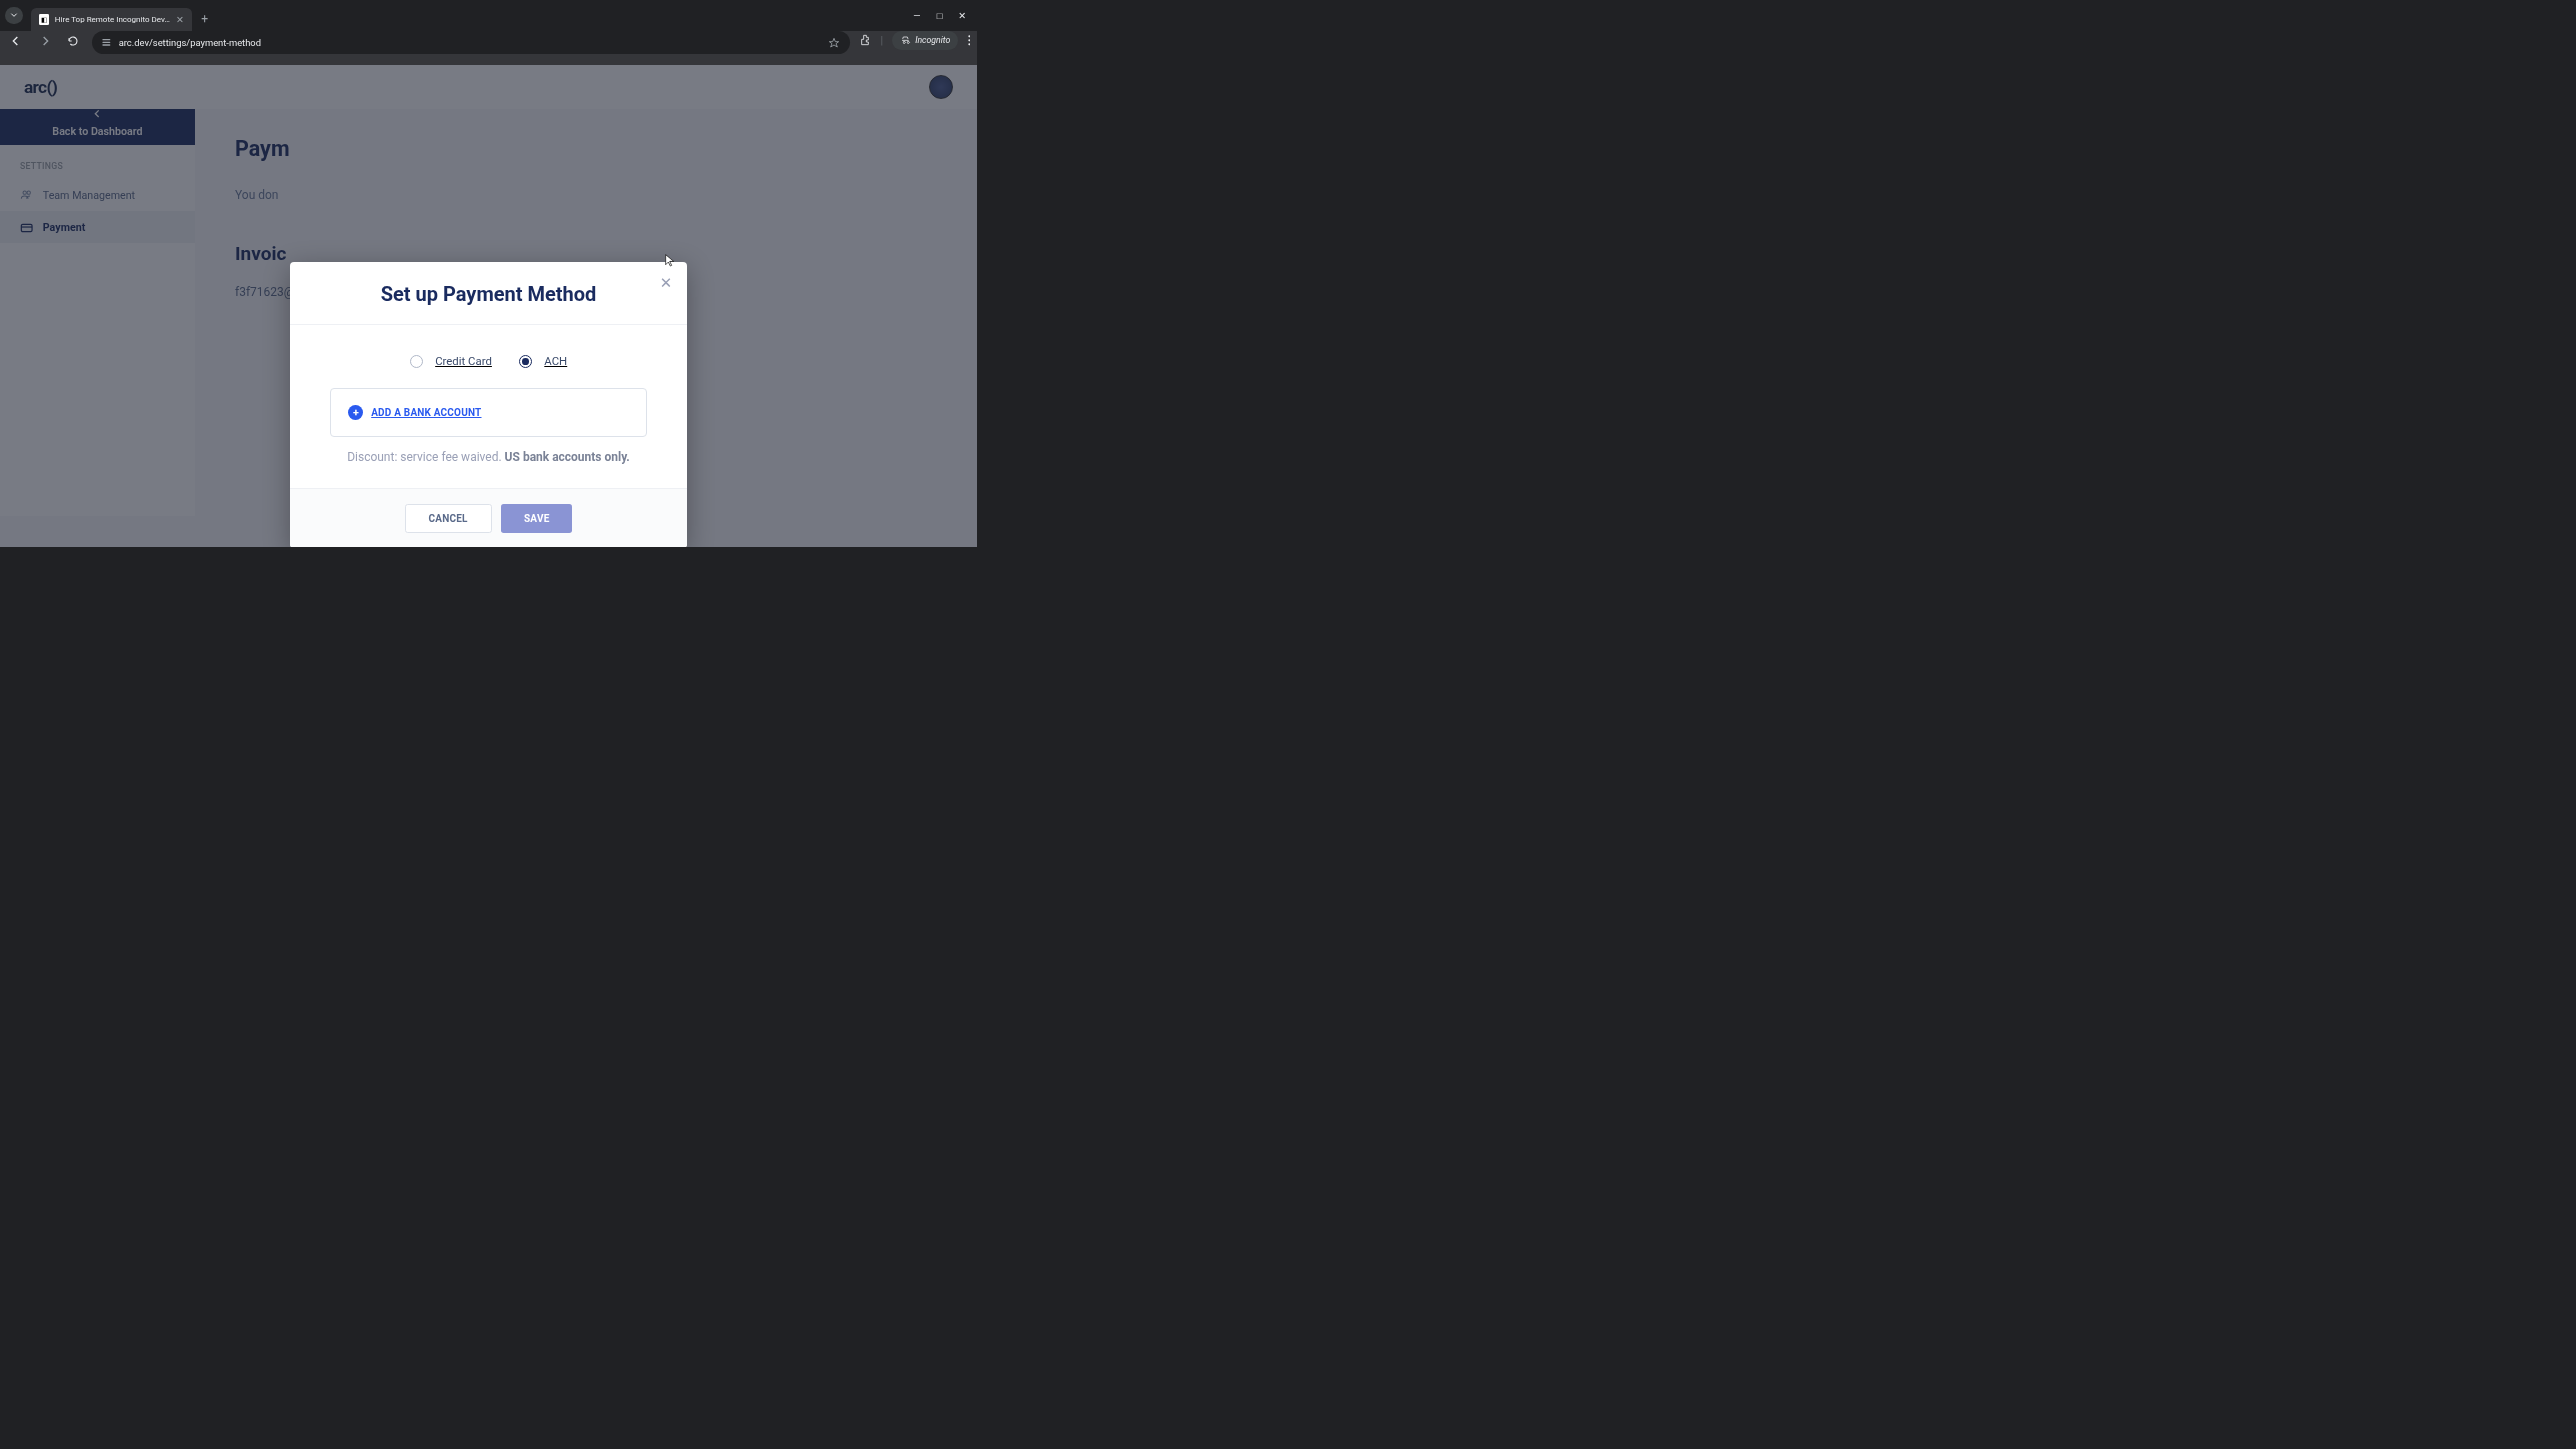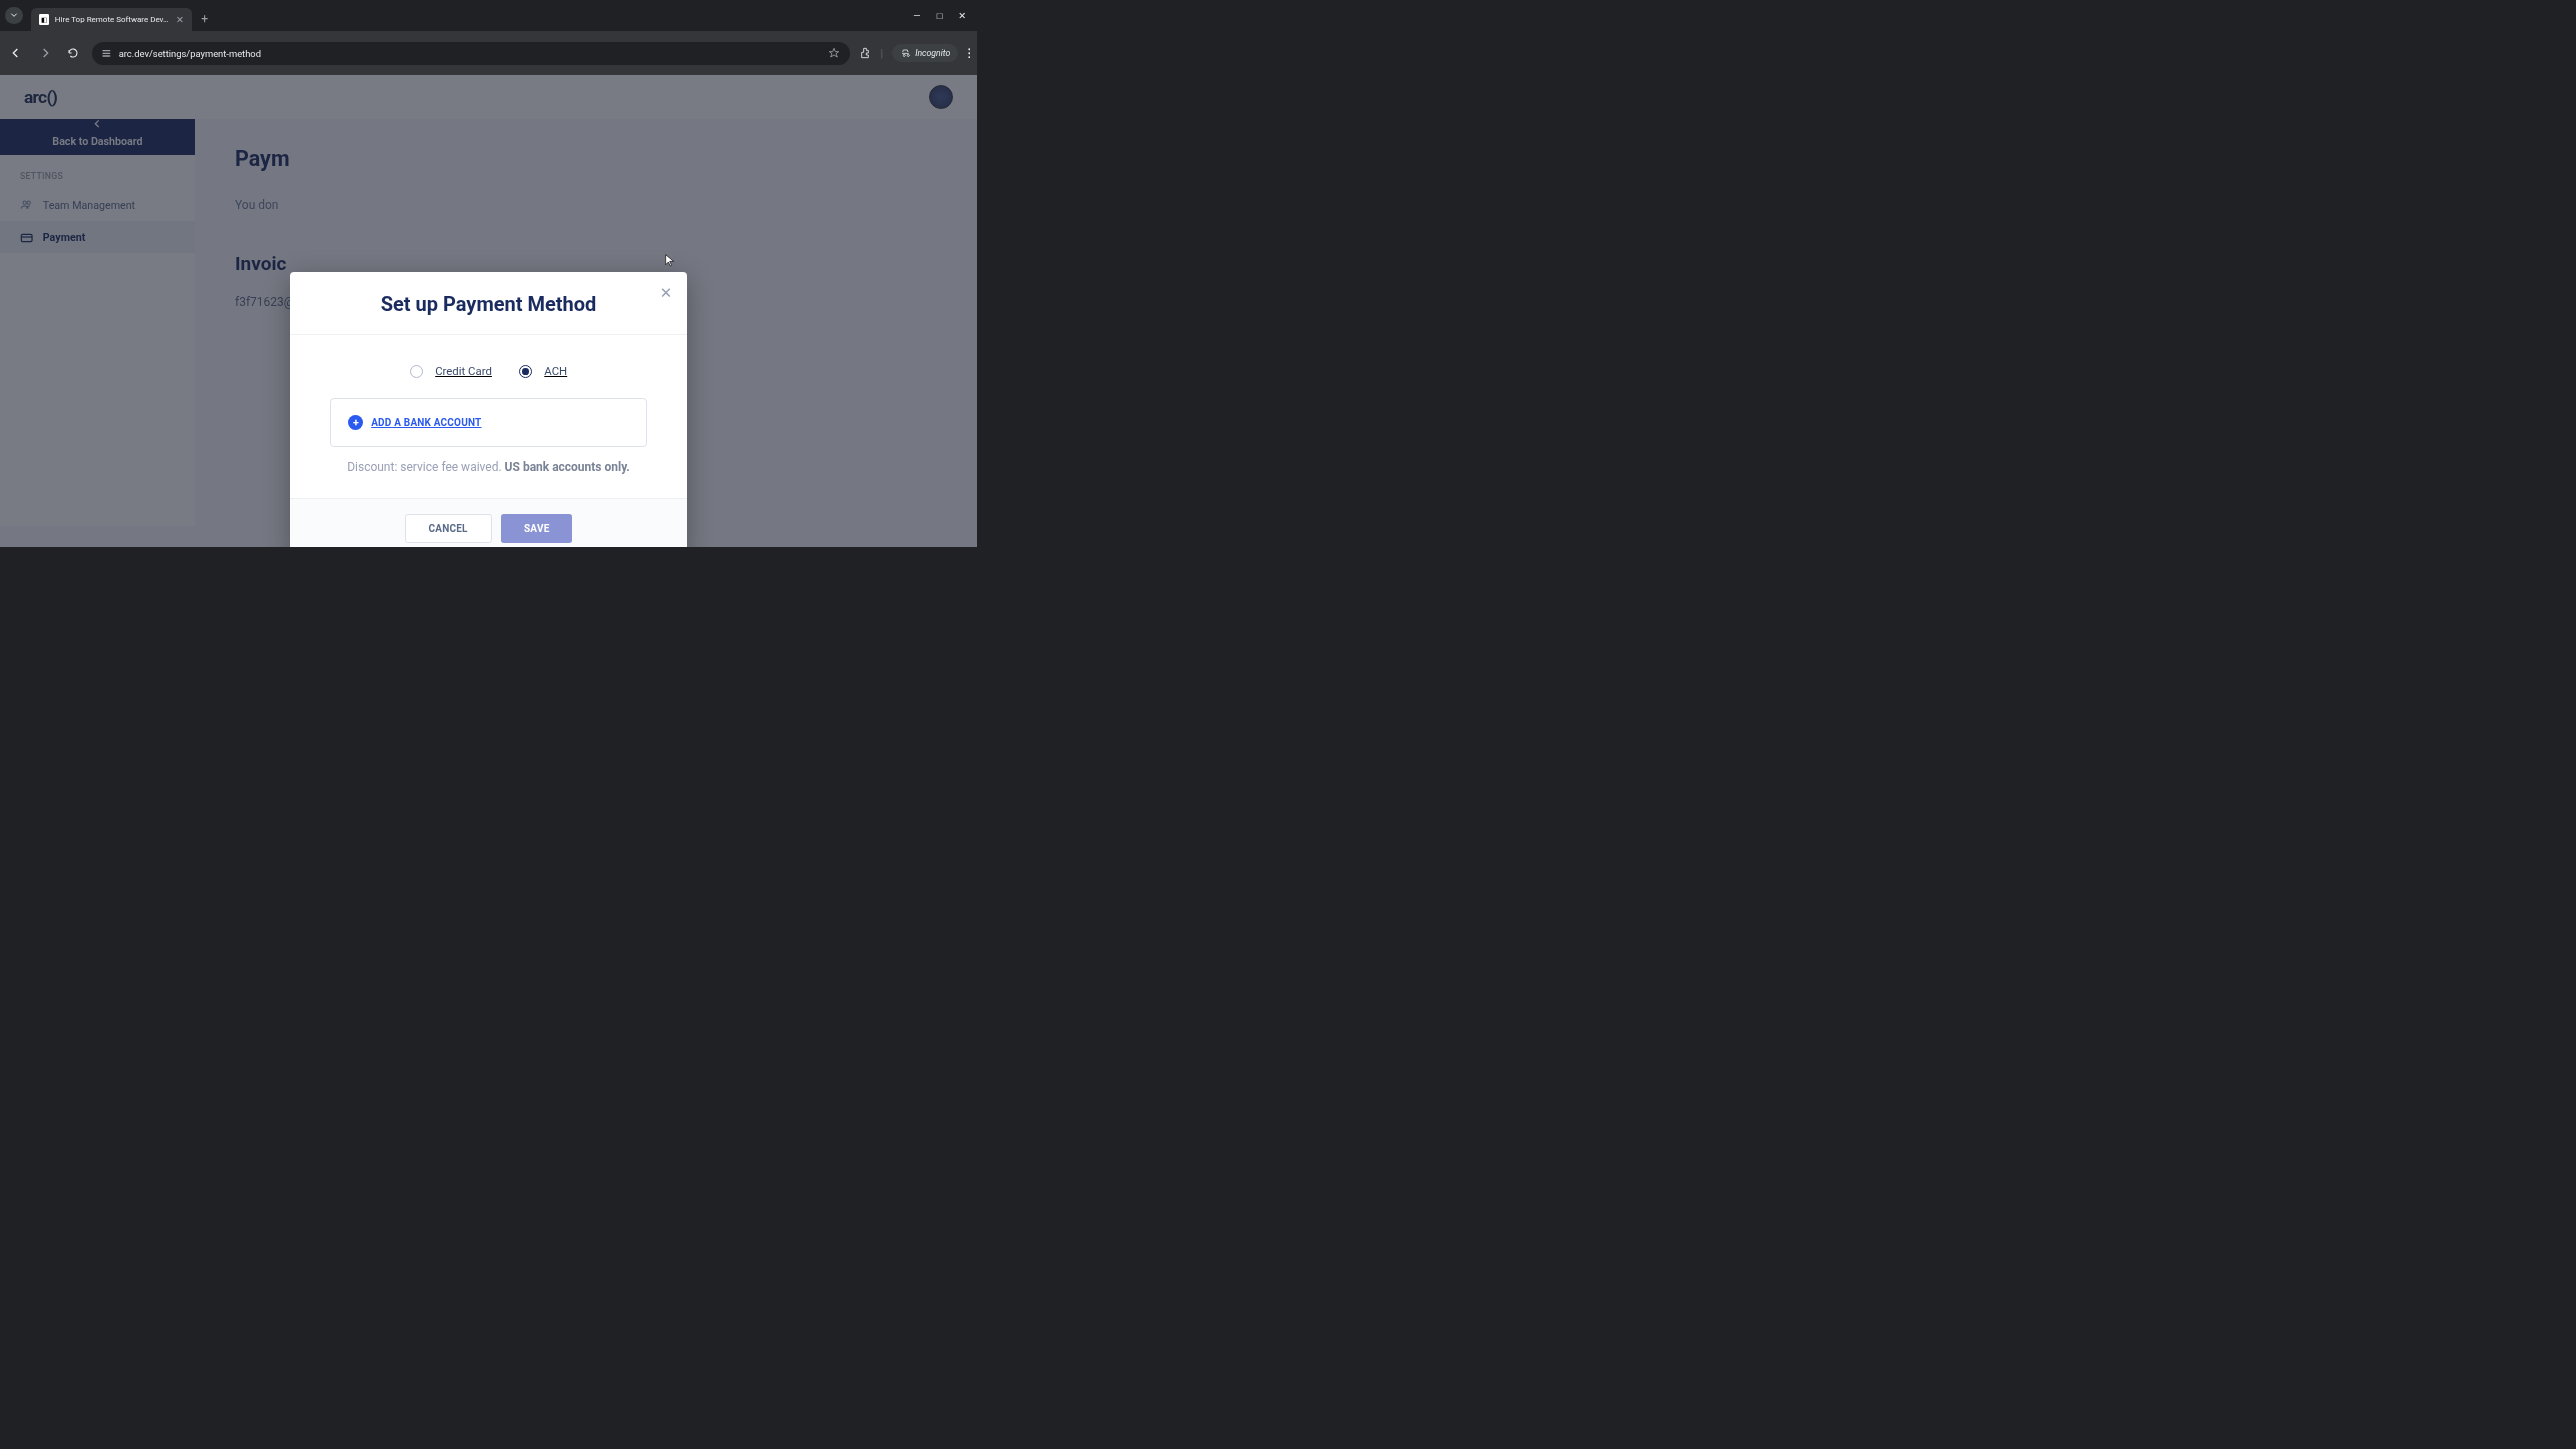--- a/index.html
+++ b/index.html
@@ -9,21 +9,21 @@
 .browser-top { background: #202124; height: 31px; display: flex; align-items: center; padding: 0 5.4px; }
 .tab-dropdown { width: 17.4px; height: 17.4px; border-radius: 50%; background: #3c4043; display: flex; align-items: center; justify-content: center; margin-right: 8px; }
 .tab { background: #35363a; border-radius: 5.4px 5.4px 0 0; height: 23px; display: flex; align-items: center; padding: 0 8px; gap: 5.4px; min-width: 161px; margin-top: 8px; }
 .tab-favicon { width: 10.7px; height: 10.7px; background: #fff; border-radius: 1.3px; display:flex; align-items:center; justify-content:center; font-size:6.7px; color:#000; }
 .tab-title { color: #e8eaed; font-size: 8px; flex: 1; white-space: nowrap; overflow: hidden; text-overflow: ellipsis; }
 .tab-close { color: #9aa0a6; font-size: 9.4px; cursor: pointer; }
 .new-tab { color: #9aa0a6; font-size: 12px; margin-left: 9.4px; margin-top: 6.7px; cursor: pointer; }
 .window-controls { margin-left: auto; display: flex; gap: 16px; color: #e8eaed; padding-right: 5.4px; }
 .window-controls span { cursor: pointer; font-size: 9.4px; }
 
-.toolbar { background: #35363a; height: 44px; display: flex; align-items: center; padding: 0 6.7px; gap: 9.4px; }
+.toolbar { background: #35363a; height: 34px; display: flex; align-items: flex-start; padding: 0 6.7px; gap: 9.4px; }
 .nav-btn { color: #9aa0a6; width: 19px; height: 19px; display: flex; align-items: center; justify-content: center; cursor: pointer; border-radius: 50%; }
 .nav-btn.active { color: #e8eaed; }
 .url-bar { flex: 1; background: #202124; border-radius: 13.4px; height: 23px; display: flex; align-items: center; padding: 0 9.4px; gap: 6.7px; }
 .url-text { color: #e8eaed; font-size: 9.4px; flex: 1; }
 .toolbar-right { display: flex; align-items: center; gap: 9.4px; color: #e8eaed; }
 .incognito-badge { display: flex; align-items: center; gap: 4px; background: #3c4043; padding: 4px 8px; border-radius: 10.7px; font-size: 8.7px; font-style: italic; }
 
 
 .page { background: #f7f8fa; height: calc(100% - 64px); position: relative; }
 .referral-banner { background: #ffd633; height: 32px; display: flex; align-items: center; justify-content: center; font-size: 10.7px; color: #1a1a2e; }
@@ -80,21 +80,21 @@
 <body>
 
 <div class="browser-top">
   <div class="tab-dropdown">
     <svg width="8" height="8" viewBox="0 0 12 12">
         <path d="M2 4l4 4 4-4" stroke="#e8eaed" stroke-width="1.5" fill="none"></path>
       </svg>
   </div>
   <div class="tab">
     <div class="tab-favicon">◧</div>
-    <span class="tab-title">Hire Top Remote Software Dev…</span>
+    <span class="tab-title">Hire Top Remote Incognito Dev…</span>
     <span class="tab-close">✕</span>
   </div>
   <span class="new-tab">+</span>
   <div class="window-controls">
     <span>—</span>
     <span>□</span>
     <span>✕</span>
   </div>
 </div>
 

